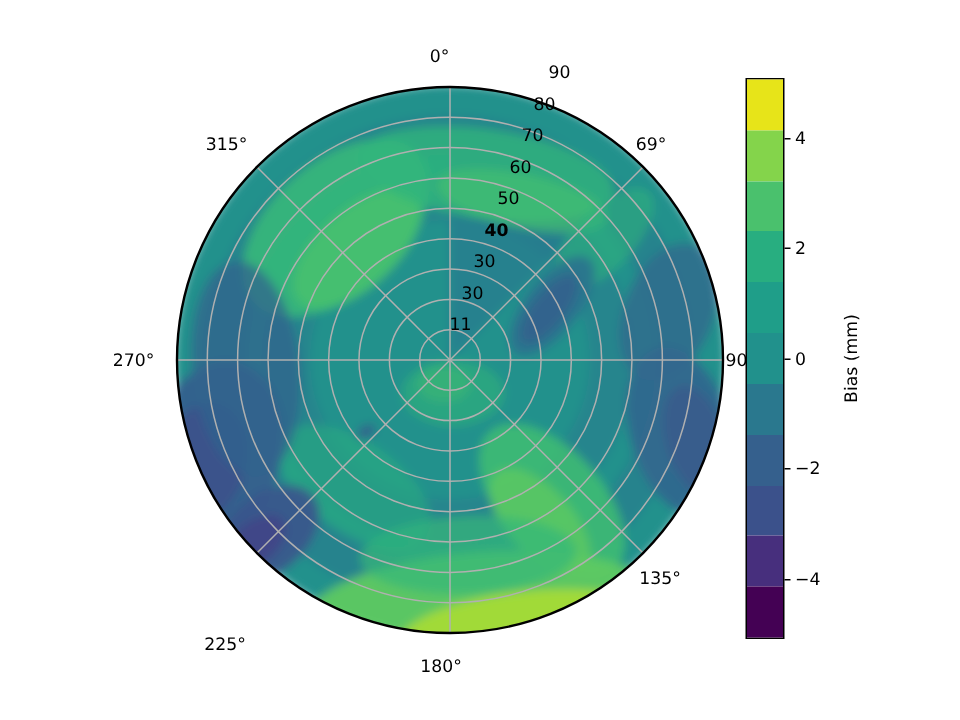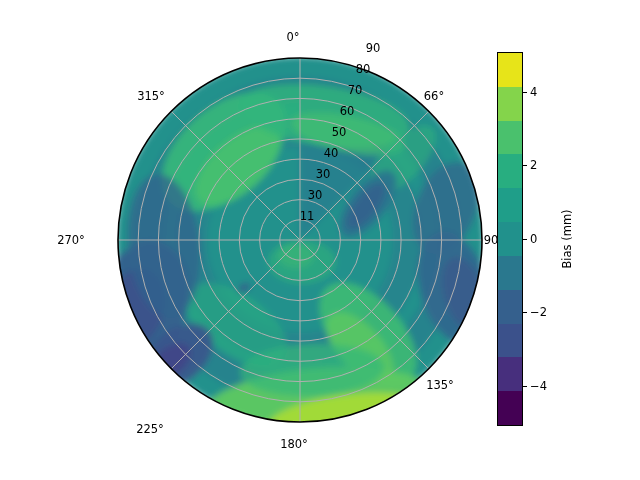--- a/index.html
+++ b/index.html
@@ -124,35 +124,35 @@
         <line x1="55.3" y1="55.3" x2="312.7" y2="312.7"></line>
         <line x1="312.7" y1="55.3" x2="55.3" y2="312.7"></line>
       </g>
 
       <circle cx="184" cy="184" r="182" fill="none" stroke="#000000" stroke-width="1.6"></circle>
     </svg>
 
     <div class="radial-label" style="left:191px; top:160px;">11</div>
     <div class="radial-label" style="left:199px; top:139px;">30</div>
     <div class="radial-label" style="left:207px; top:118px;">30</div>
-    <div class="radial-label" style="left:215px; top:97px;">40</div>
+    <div class="radial-label" style="left:215px; top:97px;font-weight:bold;">40</div>
     <div class="radial-label" style="left:223px; top:76px;">50</div>
     <div class="radial-label" style="left:231px; top:55px;">60</div>
     <div class="radial-label" style="left:239px; top:34px;">70</div>
     <div class="radial-label" style="left:247px; top:13px;">80</div>
     <div class="radial-label" style="left:257px; top:-8px;">90</div>
   </div>
 
   <div class="txt angular-label" style="left:293px; top:37px;">0°</div>
-  <div class="txt angular-label" style="left:434px; top:96px;">66°</div>
+  <div class="txt angular-label" style="left:434px; top:96px;">69°</div>
   <div class="txt angular-label" style="left:491px; top:240px;">90</div>
   <div class="txt angular-label" style="left:440px; top:385px;">135°</div>
   <div class="txt angular-label" style="left:294px; top:444px;">180°</div>
   <div class="txt angular-label" style="left:150px; top:385px;margin-top:44px;">225°</div>
-  <div class="txt angular-label" style="left:71px;  top:240px;">270°</div>
+  <div class="txt angular-label" style="left:89px;  top:240px;">270°</div>
   <div class="txt angular-label" style="left:151px; top:96px;">315°</div>
 
   <div id="cbar-wrap">
     <div id="cbar">
       <div class="cbar-seg" style="height:9.09%;  background:#e7e419;"></div>
       <div class="cbar-seg" style="height:9.09%;  background:#84d44b;"></div>
       <div class="cbar-seg" style="height:9.09%;  background:#4ac16d;"></div>
       <div class="cbar-seg" style="height:9.09%;  background:#28ae80;"></div>
       <div class="cbar-seg" style="height:9.09%;  background:#1f9e89;"></div>
       <div class="cbar-seg" style="height:9.09%;  background:#21918c;"></div>

